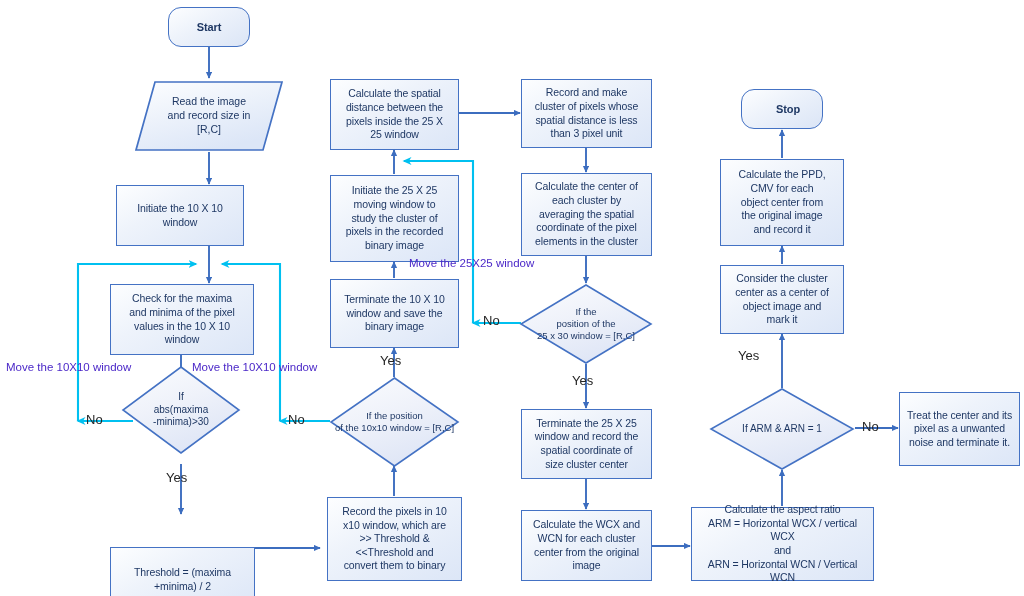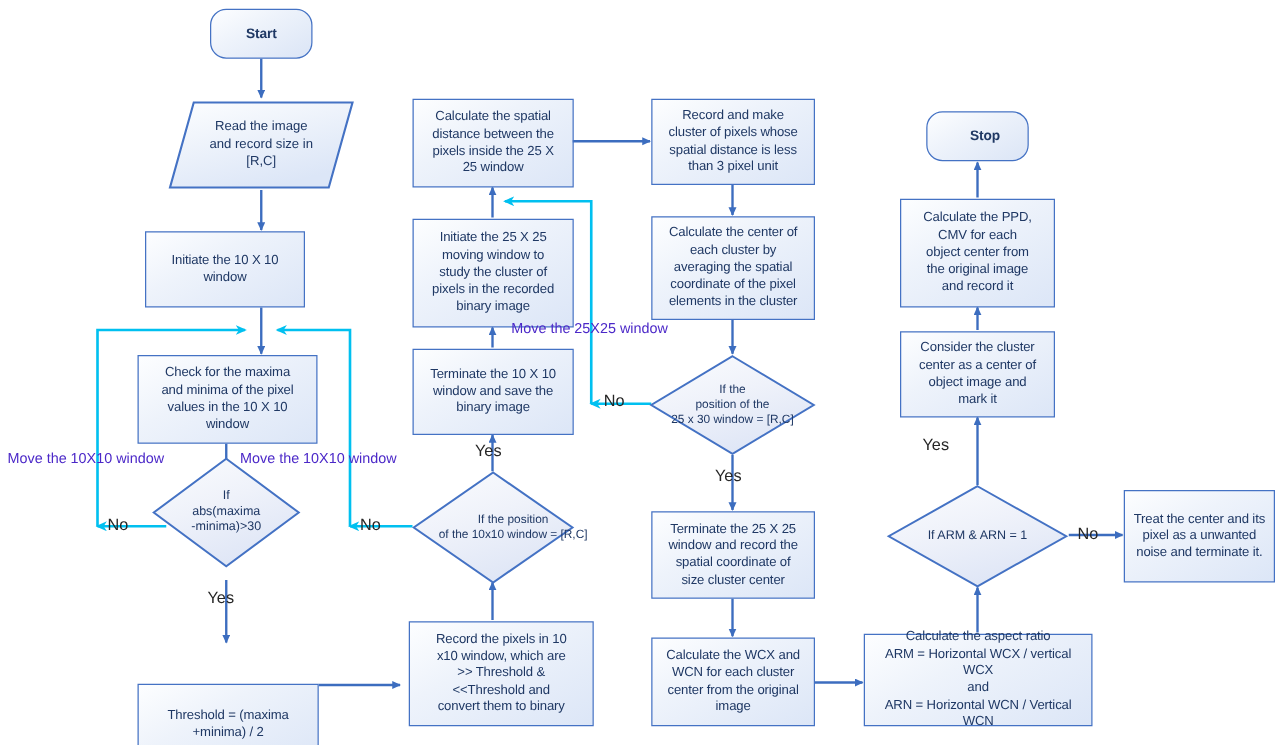--- a/index.html
+++ b/index.html
@@ -216,29 +216,29 @@
     </svg>
     <div class="dia-text">
       <span><span>If</span><br><span>abs(maxima</span><br><span>-minima)&gt;30</span></span>
     </div>
   </div>
 
   <div class="node proc" style="left:110px; top:515px; width:145px; height:65px;margin-top:32px;">
     <span><span>Threshold = (maxima</span><br><span>+minima) / 2</span></span>
   </div>
 
-  <div class="node proc" style="left:327px; top:497px; width:148px; height:84px;">
+  <div class="node proc" style="left:327px; top:497px; width:135px; height:84px;">
     <span><span>Record the pixels in 10</span><br><span>x10 window, which are</span><br><span>&gt;&gt; Threshold &amp;</span><br><span>&lt;&lt;Threshold and</span><br><span>convert them to binary</span></span>
   </div>
 
   <div class="dia-wrap" style="left:329px; top:376px; width:131px; height:92px;">
     <svg width="131" height="92" viewBox="0 0 131 92">
       <polygon points="65.5,2 129,46 65.5,90 2,46" fill="url(#dg1)" stroke="#4472C4" stroke-width="1.6"></polygon>
     </svg>
-    <div class="dia-text" style="font-size:9.5px;margin-left:16px;">
+    <div class="dia-text" style="font-size:9.5px;">
       <span class="nowrap" style="display:block;"><span>If the position</span><br><span>of the 10x10  window = [R,C]</span></span>
     </div>
   </div>
 
   <div class="node proc" style="left:330px; top:279px; width:129px; height:69px;">
     <span><span>Terminate the 10 X 10</span><br><span>window and save the</span><br><span>binary image</span></span>
   </div>
 
   <div class="node proc" style="left:330px; top:175px; width:129px; height:87px;">
     <span><span>Initiate the 25 X 25</span><br><span>moving window to</span><br><span>study the cluster of</span><br><span>pixels in the recorded</span><br><span>binary image</span></span>

